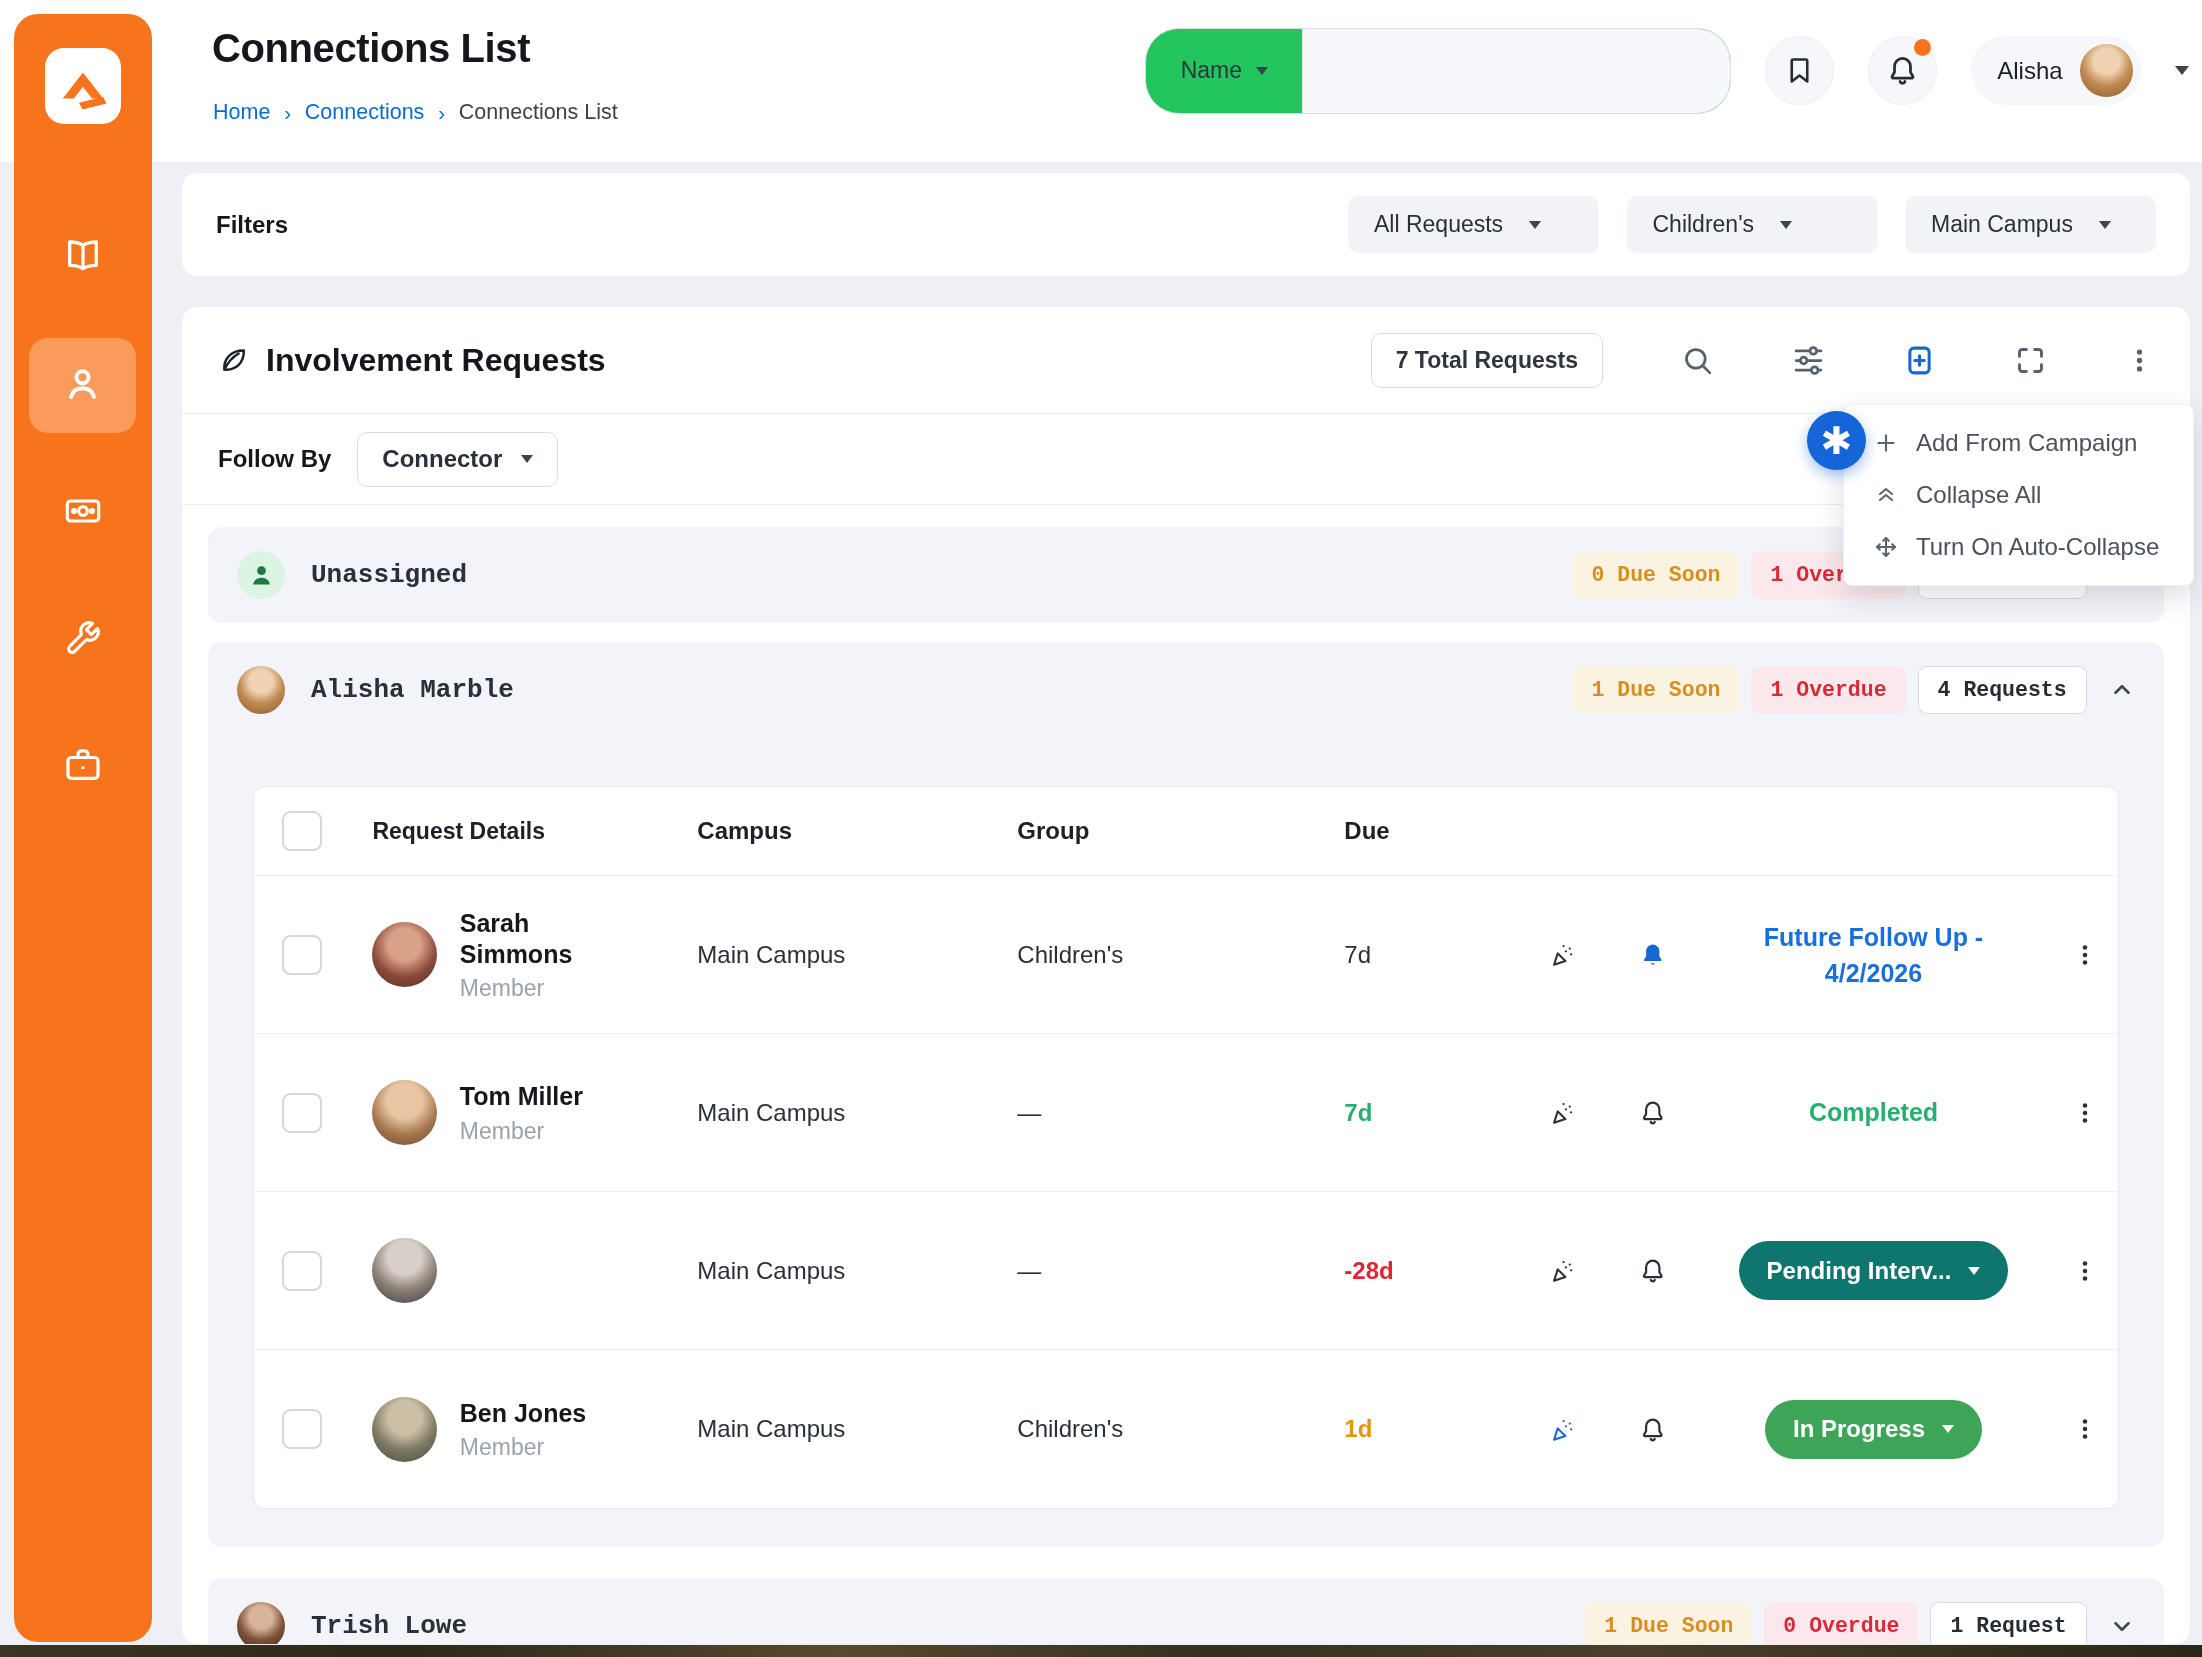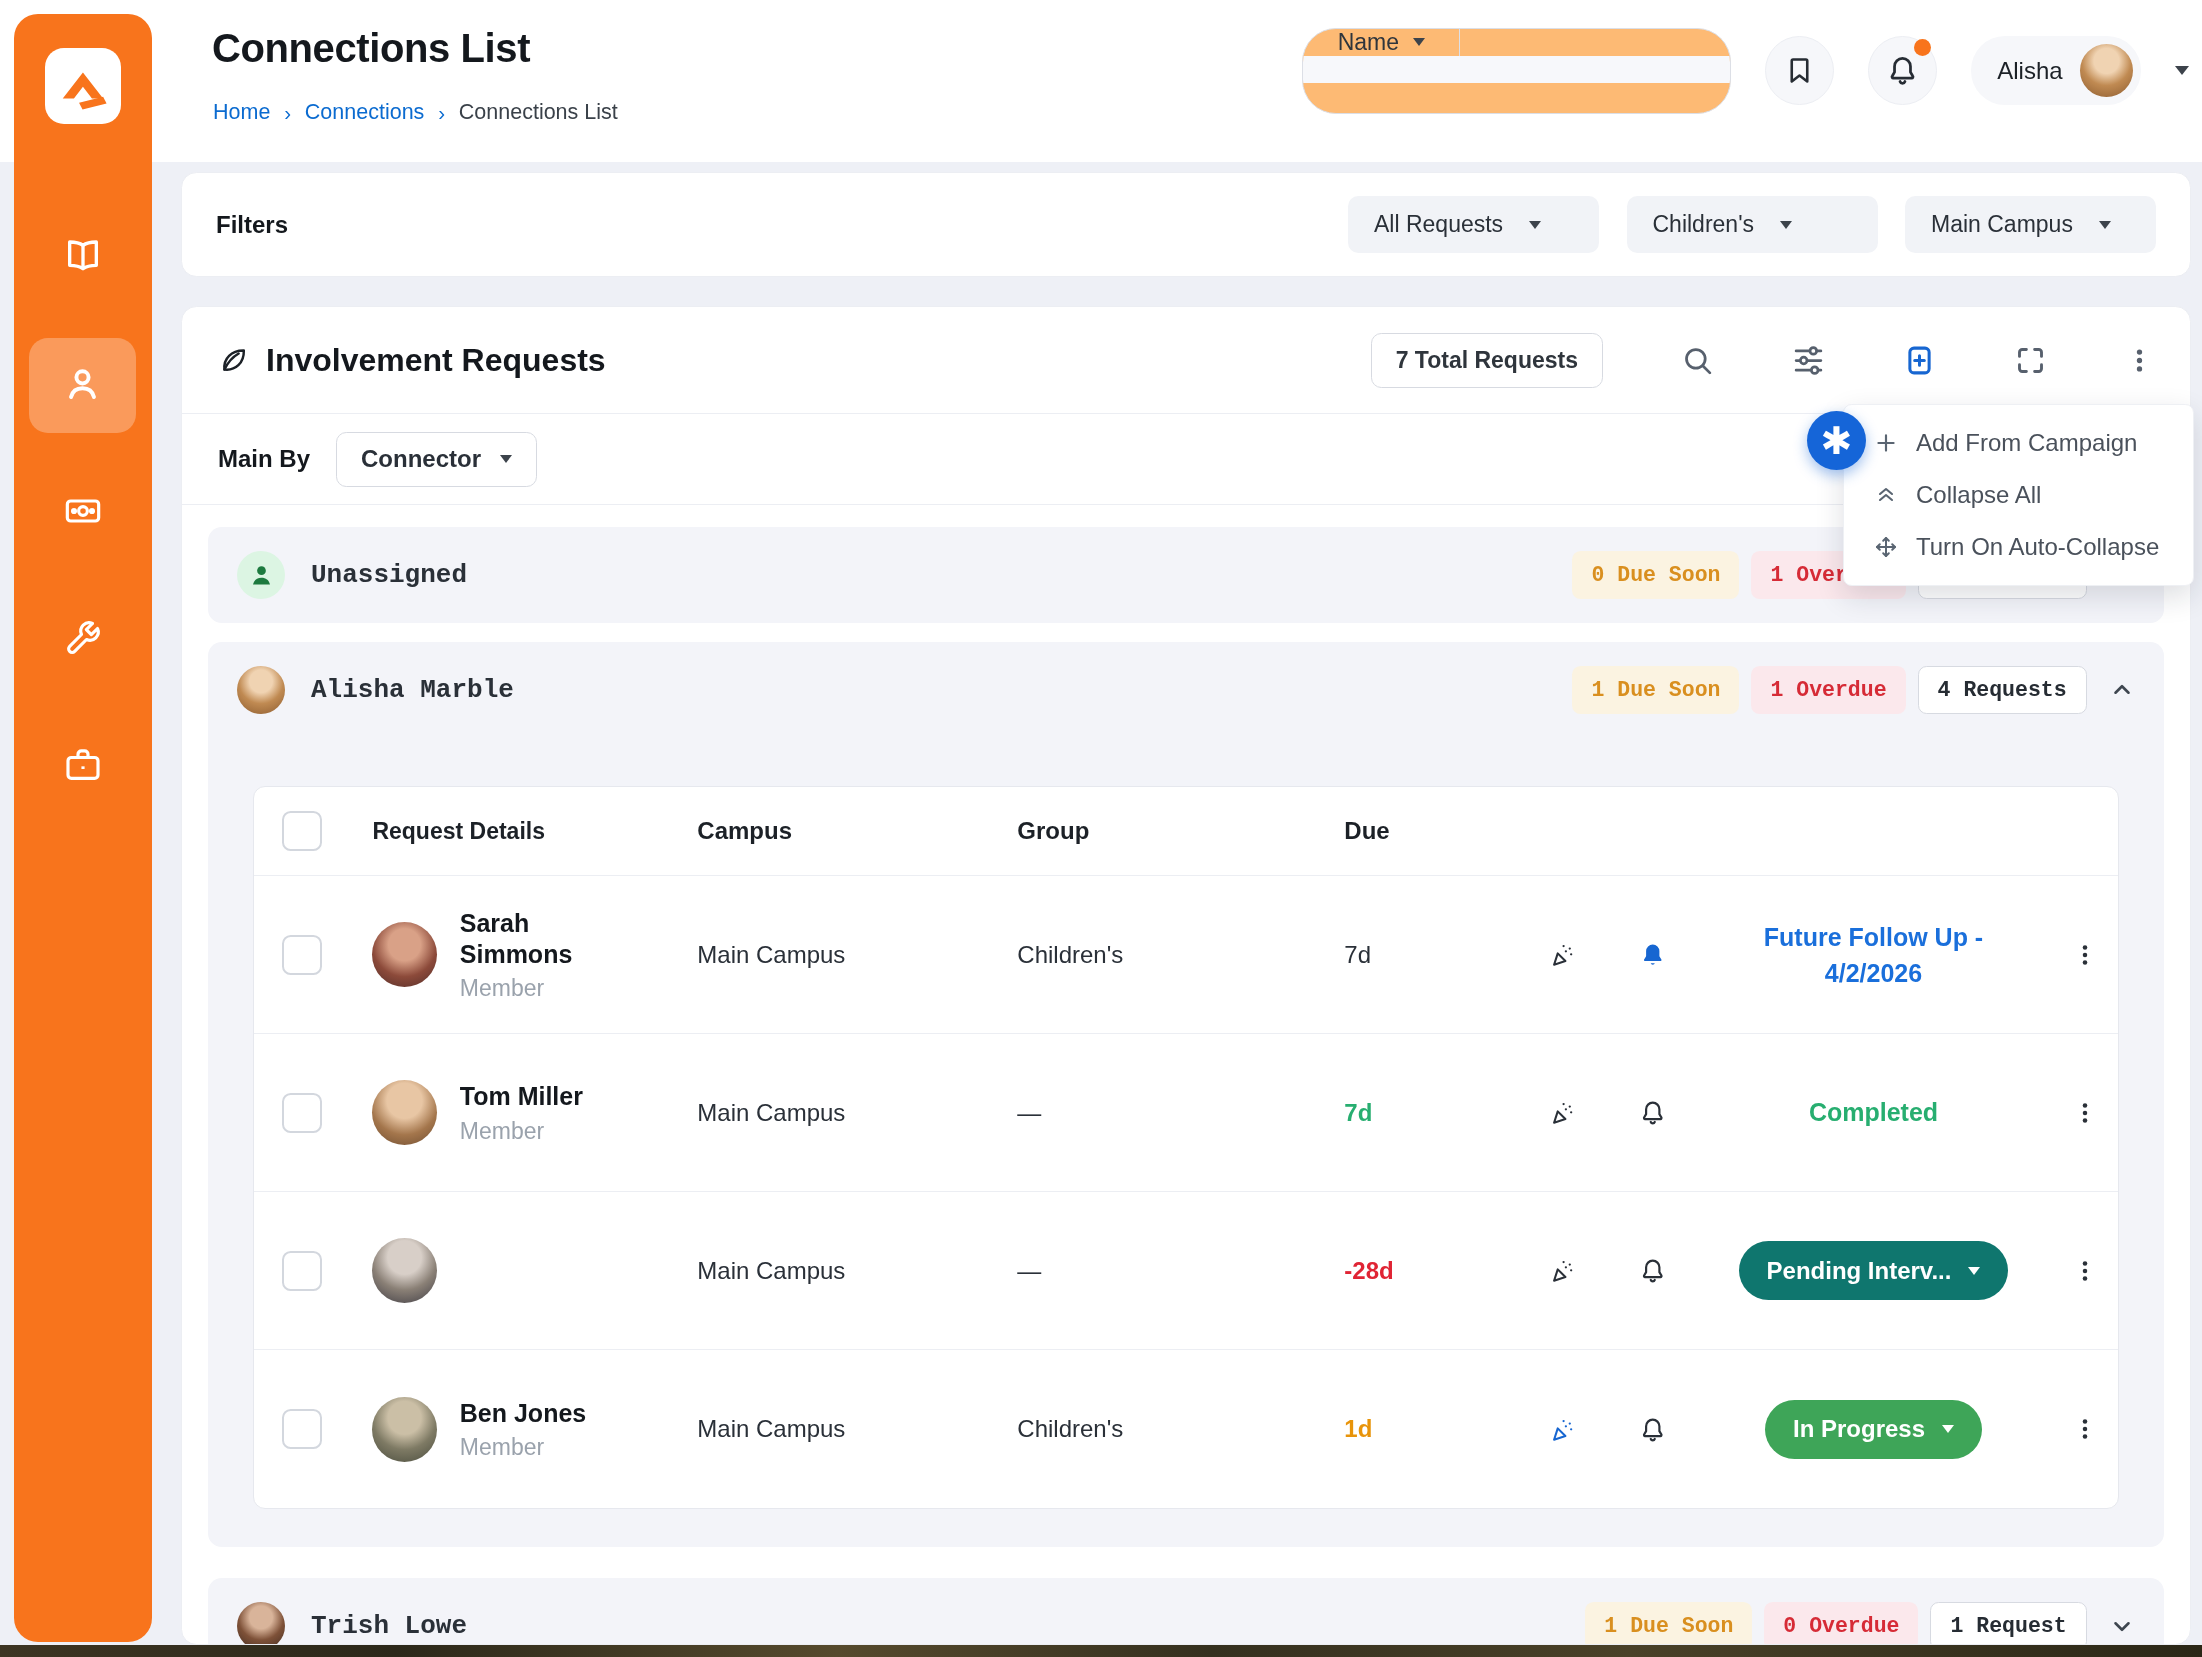--- a/index.html
+++ b/index.html
@@ -15,21 +15,21 @@
 
   
   .hdr-band { position:absolute; left:0; top:0; width:2203px; height:162px; background:#ffffff; }
   .page-title { position:absolute; left:212px; top:26px; font-size:40px; font-weight:800; color:#14181d; letter-spacing:-0.4px; }
   .crumbs { position:absolute; left:213px; top:100px; font-size:21.5px; display:flex; gap:13.8px; align-items:center; }
   .crumbs a { color:#0b6bd0; text-decoration:none; }
   .crumb-sep { color:#0b6bd0; font-size:20.6px; }
   .crumb-cur { color:#3a4149; }
 
   .hdr-controls { position:absolute; right:13.8px; top:36px; height:69px; display:flex; align-items:center; gap:34px; }
-  .search-combo { display:flex; height:86px; border:1.7px solid #dcdfe6; border-radius:34px; overflow:hidden; background:#fdba74;flex-direction:column; }
+  .search-combo { display:flex; height:86px; border:1.7px solid #dcdfe6; border-radius:34px; overflow:hidden; background:#22c55e; }
   .seg-name { width:157px; display:flex; align-items:center; justify-content:center; gap:13.8px;
               font-size:23px; color:#2f353c; border-right:1.7px solid #dcdfe6; cursor:pointer; }
   .seg-input { width:427px; border:none; outline:none; background:#f7f8fb; font-size:23px; padding:0 22.4px; color:#2f353c; }
   .caret { width:0; height:0; border-left:7.7px solid transparent; border-right:7.7px solid transparent; border-top:9.5px solid #3c434b; }
   .caret.sm { border-left-width:6.9px; border-right-width:6.9px; border-top-width:8.6px; }
   .caret.white { border-top-color:#ffffff; }
   .icon-btn { width:69px; height:69px; border-radius:50%; background:#f6f7fa; border:0.9px solid #eceef3;
               display:flex; align-items:center; justify-content:center; position:relative; cursor:pointer; color:#262c33; }
   .notif-dot { position:absolute; top:1.7px; right:5.2px; width:17px; height:17px; border-radius:50%; background:#f8741c; }
   .profile-pill { height:69px; background:#f6f7fa; border-radius:34px; display:flex; align-items:center;
@@ -300,21 +300,21 @@
         <svg width="29" height="29" viewBox="0 0 24 24" fill="currentColor">
             <circle cx="12" cy="5" r="2.2"></circle>
             <circle cx="12" cy="12" r="2.2"></circle>
             <circle cx="12" cy="19" r="2.2"></circle>
           </svg>
       </span>
     </div>
   </div>
 
   <div class="grpby-row">
-    <span class="grpby-label">Main By</span>
+    <span class="grpby-label">Follow By</span>
     <div class="grpby-pill">
       <span>Connector</span>
       <span class="caret sm"></span>
     </div>
   </div>
 
   <div class="groups-wrap">
 
     <div class="grp-card">
       <div class="grp-hdr">

